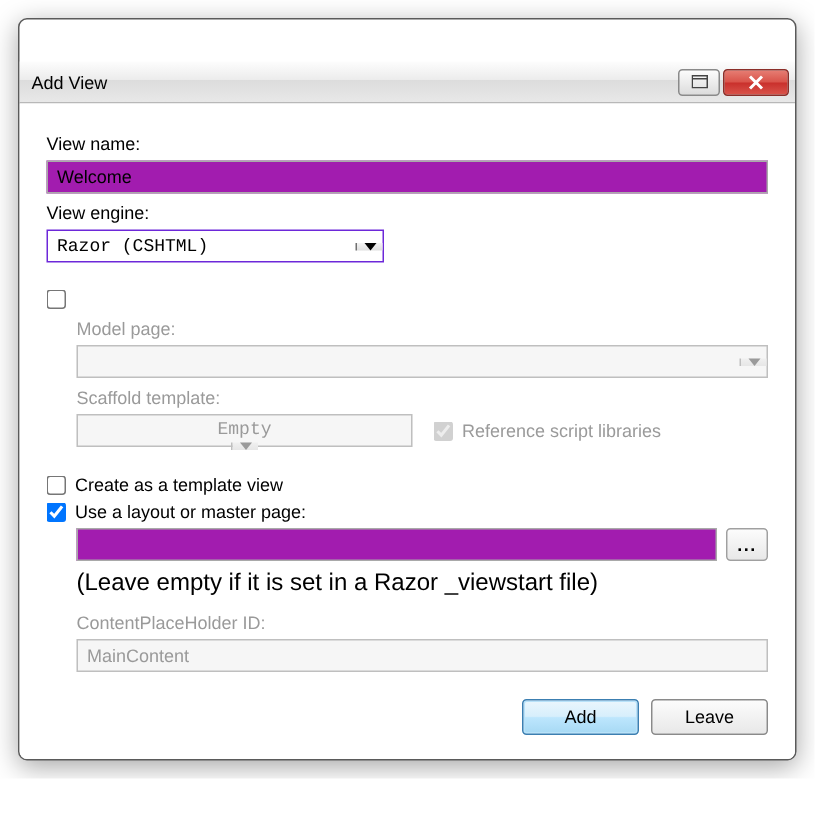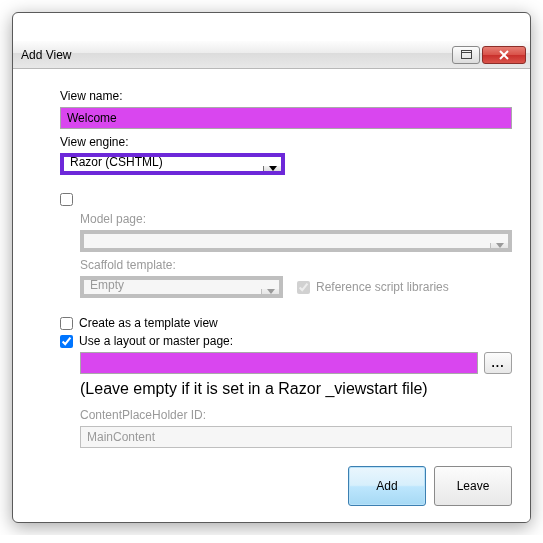--- a/index.html
+++ b/index.html
@@ -49,42 +49,42 @@
     background: linear-gradient(to bottom,#e67d73 0%, #d9534a 48%, #c9302c 52%, #d9534a 100%);
     border-color: #8b2e29;
     color: #fff;
     font-weight: bold;
   }
   .win-btn svg { display:block; }
   
   .dialog-body {
     padding: 14px 18px 16px 18px;
     background: #fff;
-    margin-left: 29px;
   }
   .field-label {
     display: block;
     margin: 6px 0 4px 0;
     color: #000;
   }
   .text-input {
     width: 100%;
     height: 22px;
     padding: 2px 6px;
     font: inherit;
     border: 1px solid #a9a9a9;
-    background: #d946ef;
+    background: #a21caf;
   }
   .combo {
     display: flex;
-    align-items: flex-end;
+    align-items: center;
     width: 225px;
     height: 22px;
-    border: 4px solid #6d28d9;
-    background: #fff;
+    border: 1px solid #6d28d9;
+    background: #fff;
+    font-family: Liberation Mono, monospace;
   }
   .combo .combo-text {
     flex: 1;
     padding: 2px 6px;
     display: flex;
     align-items: center;
     white-space: nowrap;
   }
   .combo .combo-btn {
     width: 18px;
@@ -146,21 +146,21 @@
     letter-spacing: 1px;
   }
   .footer {
     display: flex;
     justify-content: flex-end;
     gap: 8px;
     margin-top: 8px;
   }
   .btn {
     min-width: 78px;
-    height: 40px;
+    height: 24px;
     padding: 0 7px;
     border: 1px solid #8a8a8a;
     border-radius: 3px;
     background: linear-gradient(to bottom,#fcfcfc,#e8e8e8);
     font: inherit;
     display: flex; align-items: center; justify-content: center;
   }
   .btn.primary {
     border: 1px solid #3c7fb1;
     background: linear-gradient(to bottom,#eaf6fd 0%, #d7effc 48%, #bde6fd 52%, #a6d9f4 100%);
@@ -214,21 +214,21 @@
       <label class="field-label disabled">Model page:</label>
       <div class="combo disabled-box" style="width:100%;">
         <div class="combo-text"></div>
         <div class="combo-btn">
             <div class="caret faded"></div>
           </div>
       </div>
 
       <label class="field-label disabled">Scaffold template:</label>
       <div class="row">
-        <div class="combo disabled-box" style="width:203px;">
+        <div class="combo disabled-box" style="width:224px;flex-direction:column;">
           <div class="combo-text">Empty</div>
           <div class="combo-btn">
               <div class="caret faded"></div>
             </div>
         </div>
         <div class="check-row disabled">
           <input type="checkbox" checked="" disabled="" style="">
           <span>Reference script libraries</span>
         </div>
       </div>

